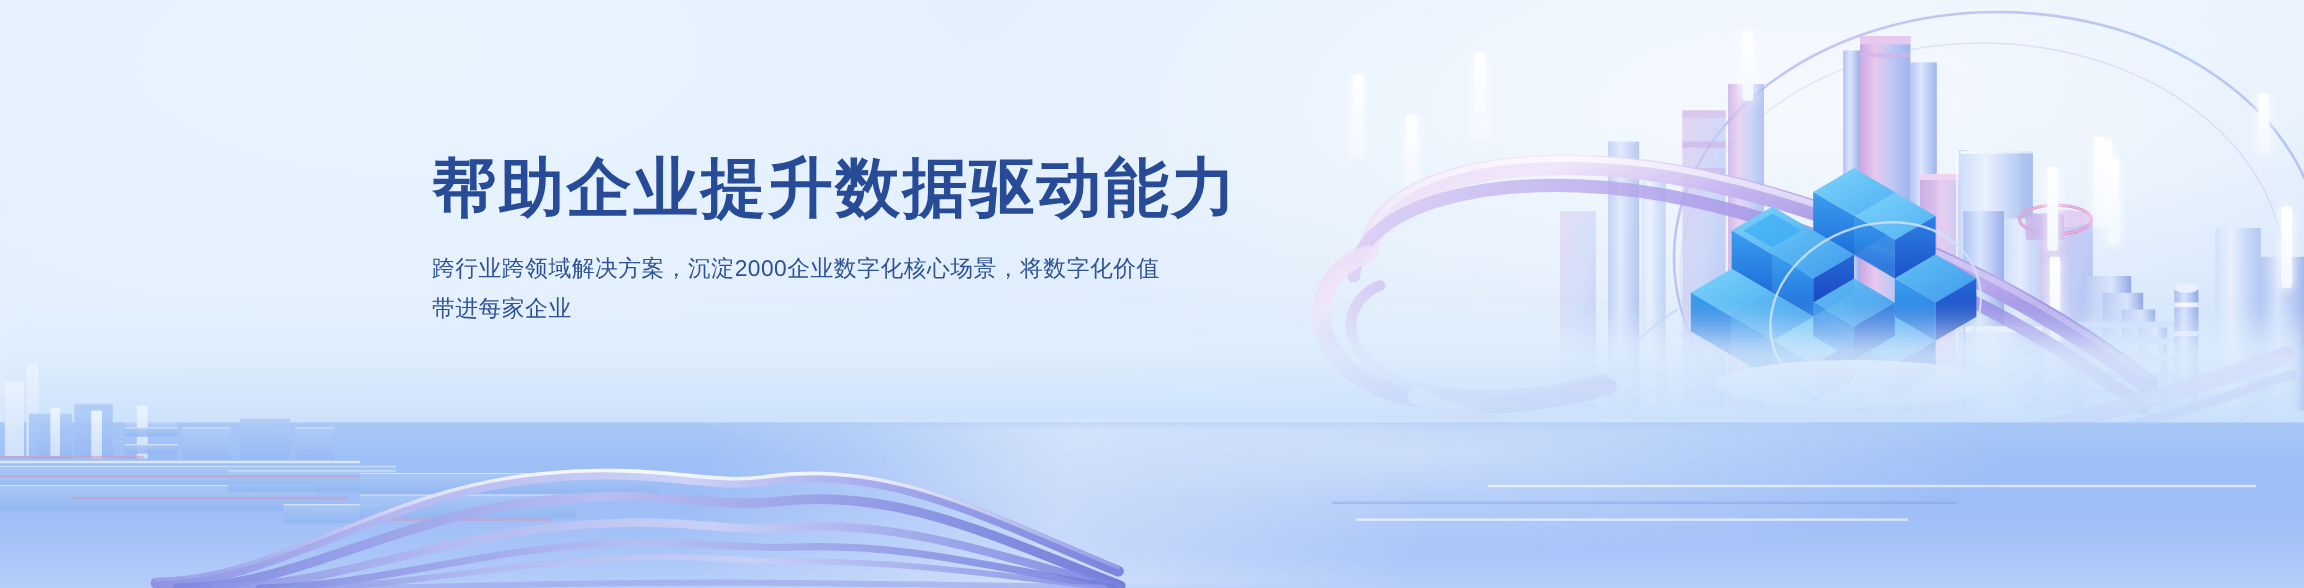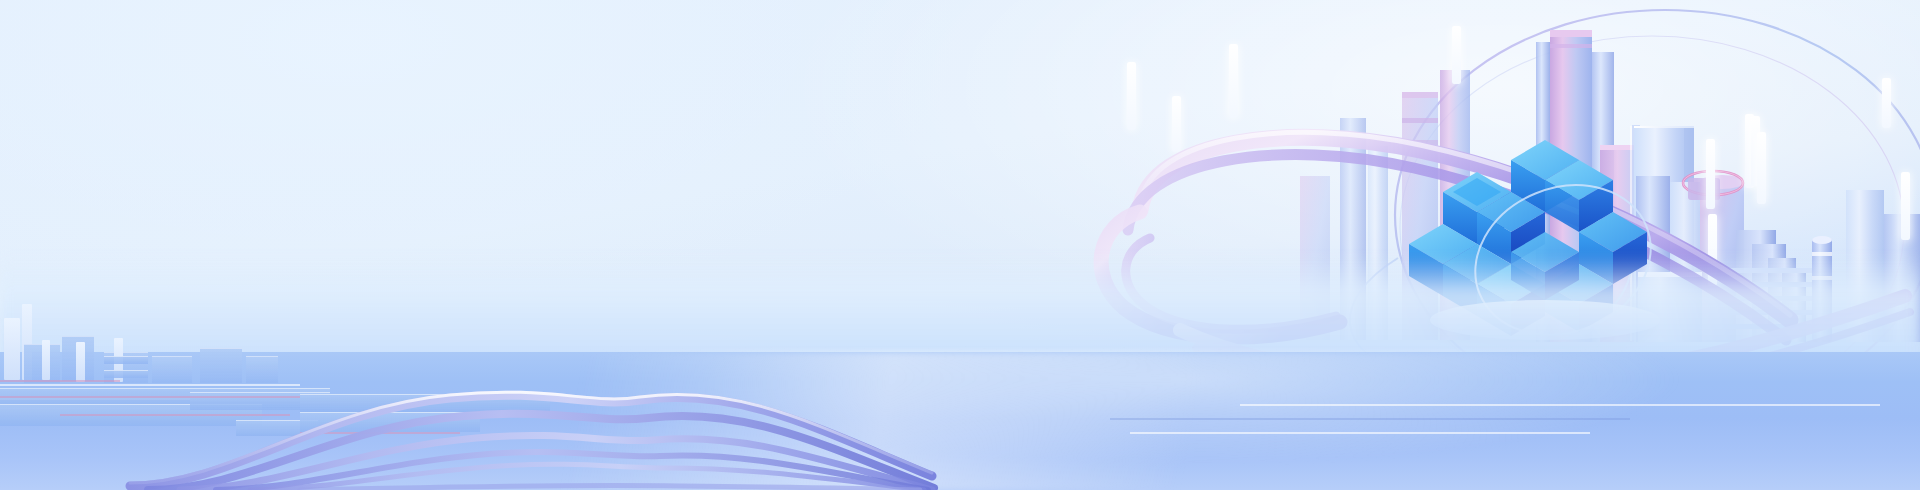--- a/index.html
+++ b/index.html
@@ -384,15 +384,20 @@
     <path d="M60 190 C158 188, 240 148, 356 138 C448 130, 486 144, 534 140 C628 132, 706 162, 812 190" fill="none" stroke="url(#br1)" stroke-width="7" stroke-linecap="round" opacity=".9"></path>
 
     <path d="M96 190 C190 188, 264 162, 368 154 C452 148, 492 158, 540 156 C630 152, 704 172, 808 190" fill="none" stroke="url(#br2)" stroke-width="6" stroke-linecap="round" opacity=".85"></path>
 
     <path d="M130 190 C220 188, 286 172, 380 166 C458 161, 496 168, 546 168 C632 168, 702 178, 804 190" fill="none" stroke="url(#br1)" stroke-width="5" stroke-linecap="round" opacity=".8"></path>
 
     <path d="M180 190 C300 188, 420 184, 560 186 C660 187, 740 188, 800 190" fill="none" stroke="#9ba3ea" stroke-width="5" stroke-linecap="round" opacity=".6"></path>
   </svg>
 
   <div class="copy">
+    <h1 class="headline">帮助企业提升数据驱动能力</h1>
+    <p class="sub">
+      <span>跨行业跨领域解决方案，沉淀2000企业数字化核心场景，将数字化价值</span><br>
+      <span>带进每家企业</span>
+    </p>
   </div>
 
 </div>
 
 </body></html>

